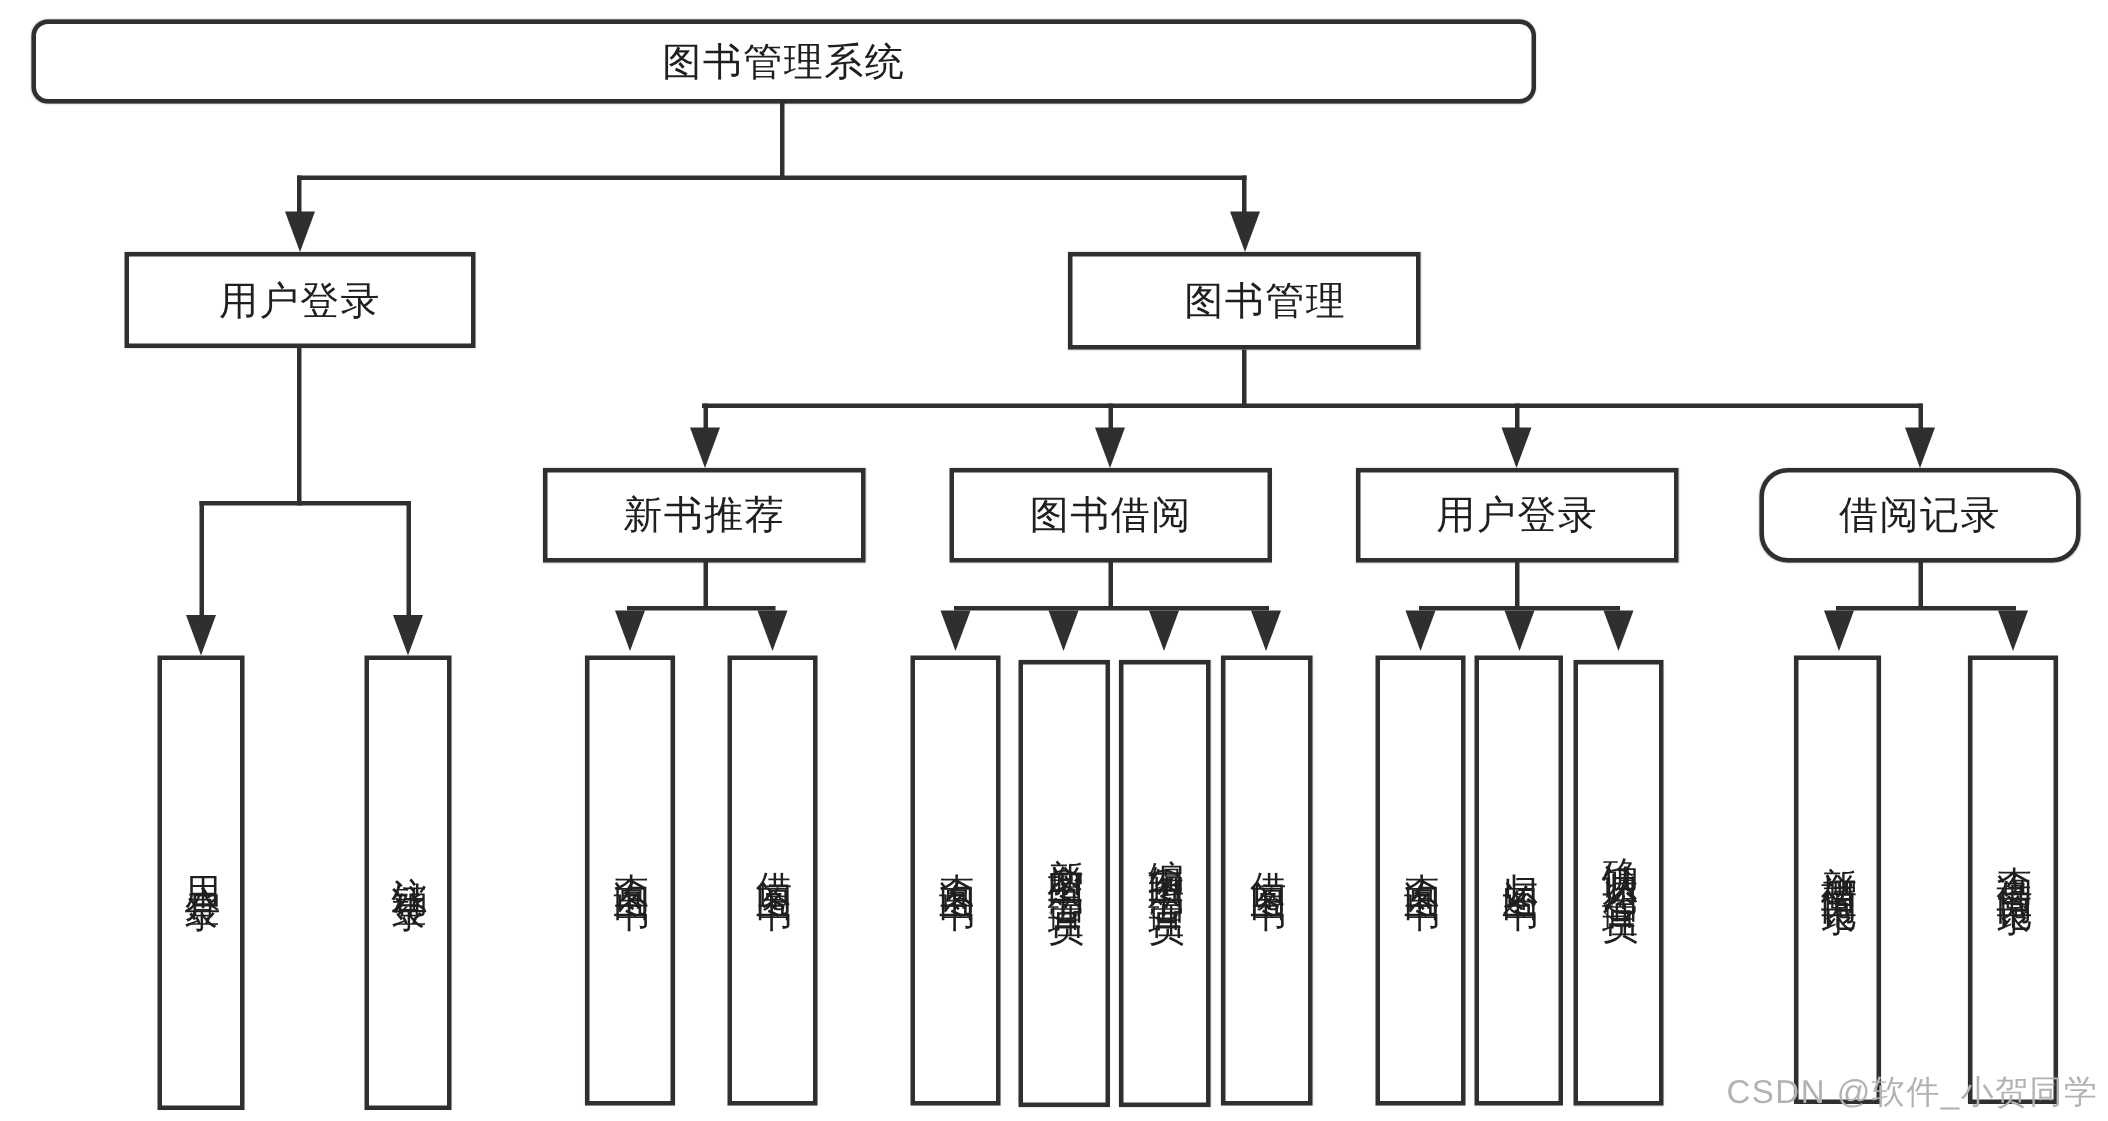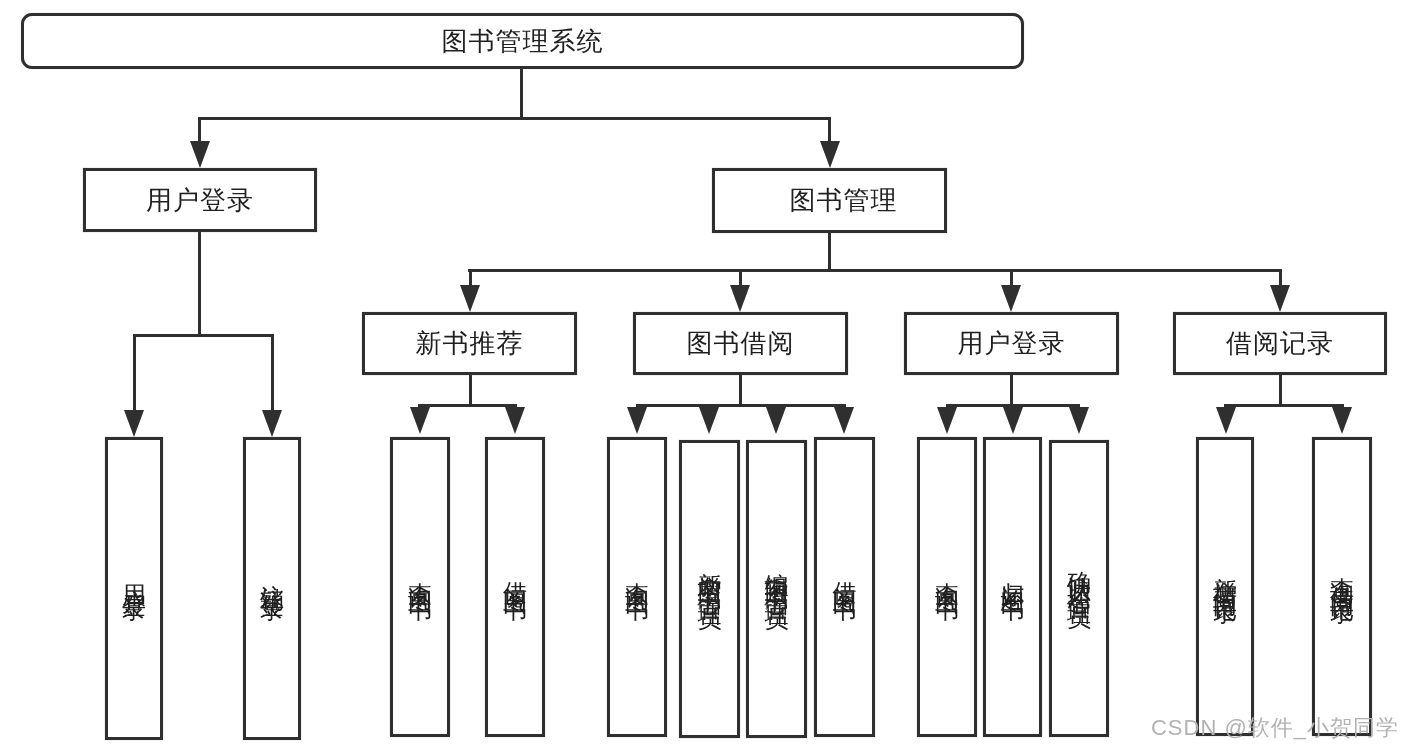--- a/index.html
+++ b/index.html
@@ -85,21 +85,21 @@
 
   <div class="nbox" style="left:362px;top:312px;width:215px;height:63px;">
     <span>新书推荐</span>
   </div>
   <div class="nbox" style="left:633px;top:312px;width:215px;height:63px;justify-content:center;">
     <span>图书借阅</span>
   </div>
   <div class="nbox" style="left:904px;top:312px;width:215px;height:63px;">
     <span>用户登录</span>
   </div>
-  <div class="nbox" style="left:1173px;top:312px;width:214px;height:63px;">
+  <div class="nbox" style="left:1173px;top:312px;width:214px;height:63px;border-radius:19px;">
     <span>借阅记录</span>
   </div>
 
   <div class="vl" style="left:469px;top:374px;height:32px;"></div>
   <div class="hl" style="left:418px;top:404px;width:99px;"></div>
   <div class="arw" style="left:410px;top:407px;"></div>
   <div class="arw" style="left:505px;top:407px;"></div>
 
   <div class="vl" style="left:739px;top:374px;height:32px;"></div>
   <div class="hl" style="left:636px;top:404px;width:210px;"></div>

